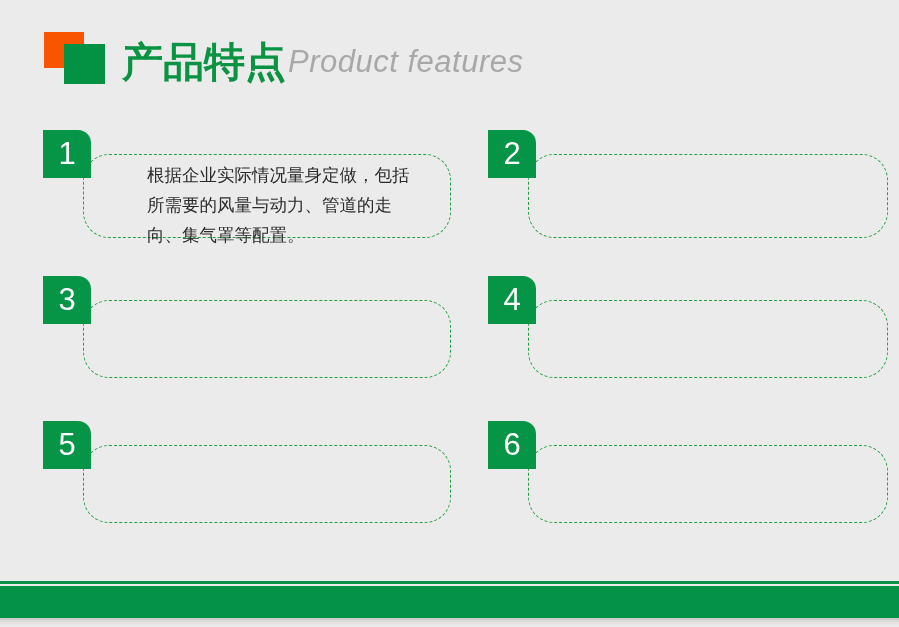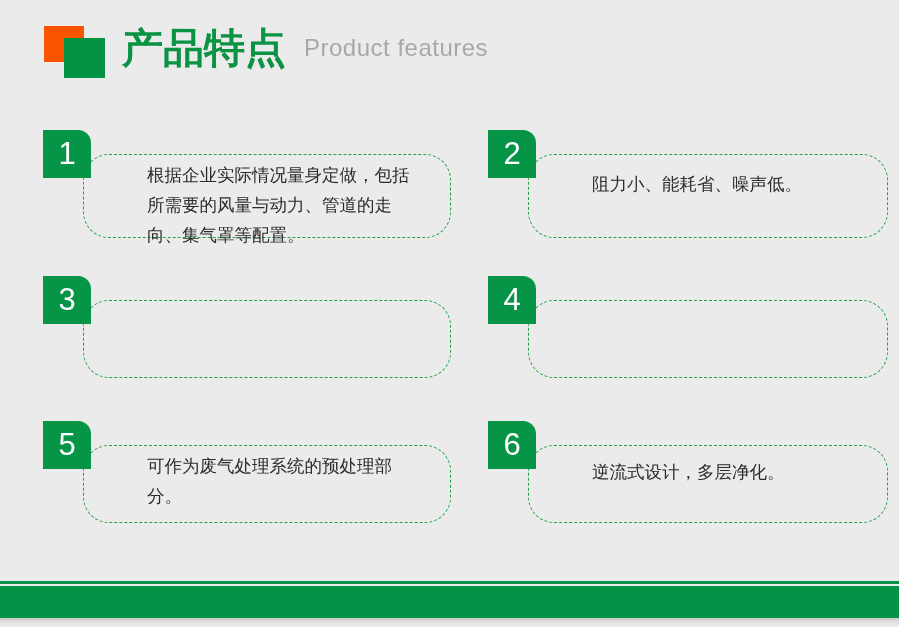--- a/index.html
+++ b/index.html
@@ -15,21 +15,21 @@
     position: relative;
   }
 
   
   .header {
     position: absolute;
     left: 44px;
     top: 26px;
     height: 58px;
     display: flex;
-    align-items: flex-start;
+    align-items: flex-end;
   }
   .logo-mark {
     position: relative;
     width: 64px;
     height: 52px;
     margin-right: 14px;
     flex: none;
   }
   .logo-sq-orange {
     position: absolute;
@@ -50,28 +50,29 @@
   .title-cn {
     font-size: 41px;
     line-height: 44px;
     font-weight: bold;
     color: #0a9343;
     letter-spacing: 0px;
     white-space: nowrap;
     font-family: "DejaVu Sans", "Liberation Sans", sans-serif;
   }
   .title-en {
-    font-size: 24px;
+    font-size: 31px;
     line-height: 44px;
     color: #a8a8a8;
     font-weight: normal;
     letter-spacing: 0.5px;
     white-space: nowrap;
-    margin-left: 18px;
+    margin-left: 2px;
     font-family: "Liberation Sans", "DejaVu Sans", sans-serif;
+    font-style: italic;
   }
 
   
   .features {
     position: absolute;
     left: 0;
     top: 0;
     width: 899px;
   }
   .feature {
@@ -174,21 +175,20 @@
       <div class="badge-num">1</div>
     </div>
     <div class="feature-text multi">根据企业实际情况量身定做，包括所需要的风量与动力、管道的走向、集气罩等配置。</div>
   </div>
 
   <div class="feature" style="left:488px; top:130px; width:400px; height:108px;">
     <div class="feature-card"></div>
     <div class="badge">
       <div class="badge-num">2</div>
     </div>
-    <div class="feature-text single">阻力小、能耗省、噪声低。</div>
   </div>
 
   <div class="feature" style="left:43px; top:276px; width:408px; height:102px;">
     <div class="feature-card"></div>
     <div class="badge">
       <div class="badge-num">3</div>
     </div>
   </div>
 
   <div class="feature" style="left:488px; top:276px; width:400px; height:102px;">
@@ -196,28 +196,26 @@
     <div class="badge">
       <div class="badge-num">4</div>
     </div>
   </div>
 
   <div class="feature" style="left:43px; top:421px; width:408px; height:102px;">
     <div class="feature-card"></div>
     <div class="badge">
       <div class="badge-num">5</div>
     </div>
-    <div class="feature-text multi">可作为废气处理系统的预处理部分。</div>
   </div>
 
   <div class="feature" style="left:488px; top:421px; width:400px; height:102px;">
     <div class="feature-card"></div>
     <div class="badge">
       <div class="badge-num">6</div>
     </div>
-    <div class="feature-text single">逆流式设计，多层净化。</div>
   </div>
 
 </div>
 
 <div class="bottom-line"></div>
 <div class="bottom-bar"></div>
 <div class="bottom-shadow"></div>
 
 </body></html>

